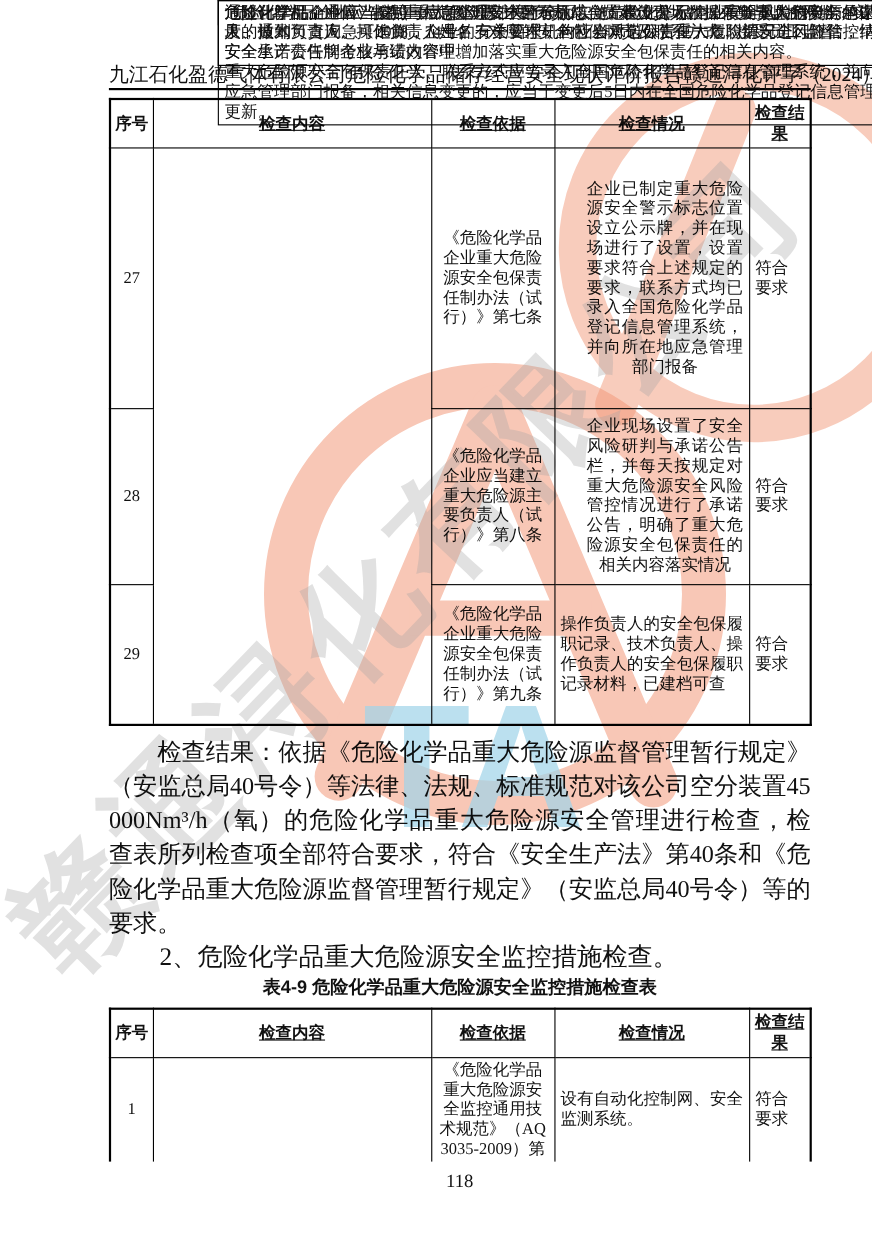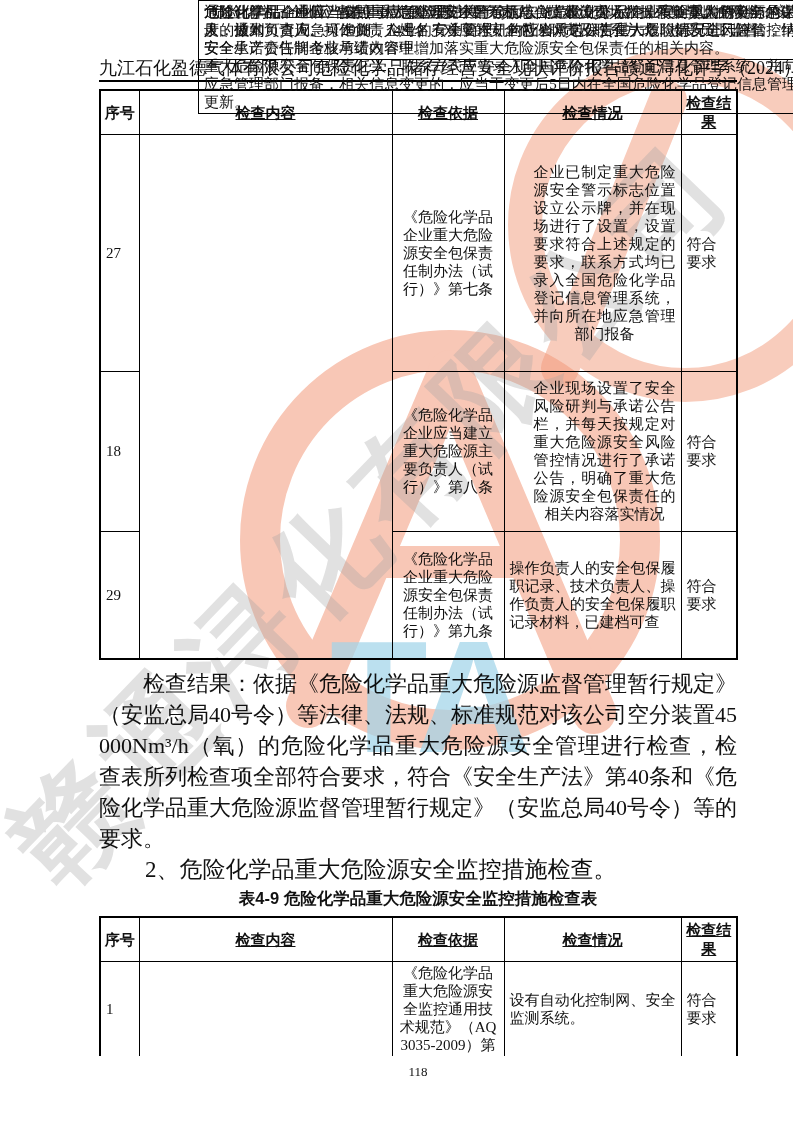--- a/index.html
+++ b/index.html
@@ -20,21 +20,21 @@
   table.check th,table.check td{
     border:1px solid #000;vertical-align:middle;word-break:break-all;
   }
   table.check th{
     font-family:"Liberation Sans", sans-serif;font-weight:bold;font-size:15px;
     text-align:center;padding:2px 1px;line-height:19px;
   }
   table.check th:not(:first-child){text-decoration:underline;}
   table.check td{font-size:15px;line-height:18px;padding:2px 5px;}
   col.c0{width:39px;}col.c1{width:253px;}col.c2{width:112px;}col.c3{width:177px;}col.c4{width:56px;}
-  td.no{text-align:left;}
+  td.no{text-align:center;}
   td.content{text-align:justify;white-space:pre-line;}
   td.basis{text-align:center;padding:2px 2px;margin-top:44px;}
   td.situation{text-align:justify;padding:2px 6px;}
   td.situation.center-last{text-align-last:center;padding-left:29px;}
   td.result{text-align:left;}
   #table1 tr.hrow{height:44px;}
   #table1 tr.r0{height:41px;}
   #table1 tr.r1{height:237px;}
   #table1 tr.r2{height:160px;}
   #table1 tr.r3{height:128px;}
@@ -44,21 +44,21 @@
   #table2 tbody tr:last-child td{border-bottom:none;}
   .result-para{
     margin:8px 0 0 0;font-size:22px;line-height:31px;text-align:justify;
     text-indent:2em;word-break:break-all;
   }
   .section-item{margin:0;font-size:23px;line-height:31px;text-indent:2em;}
   .table-title{
     margin:2px 0 4px 0;text-align:center;font-family:"Liberation Sans", sans-serif;
     font-weight:bold;font-size:16.5px;line-height:22px;
   }
-  .page-number{margin-top:8px;text-align:center;font-size:13px;}
+  .page-number{margin-top:8px;text-align:center;font-size:17px;}
   .watermark{
     position:absolute;left:0;top:0;z-index:5;pointer-events:none;
     mix-blend-mode:multiply;
   }
 </style>
 </head>
 <body>
 
 <svg class="watermark" width="793" height="1122" viewBox="0 0 793 1122">
 
@@ -107,21 +107,21 @@
         <tr class="r1">
           <td class="no">27</td>
           <td class="content"> 危险化学品企业应当在重大危险源安全警示标志位置设立公示牌，写明重大危险源的主要负责人、技术负责人、操作负责人姓名、对应的安全包保职责及联系方式，接受员工监督。
 
 重大危险源安全包保责任人、联系方式应当录入全国危险化学品登记信息管理系统，并向所在地应急管理部门报备，相关信息变更的，应当于变更后5日内在全国危险化学品登记信息管理系统中更新。</td>
           <td class="basis">《危险化学品企业重大危险源安全包保责任制办法（试行）》第七条</td>
           <td class="situation center-last">企业已制定重大危险源安全警示标志位置设立公示牌，并在现场进行了设置，设置要求符合上述规定的要求，联系方式均已录入全国危险化学品登记信息管理系统，并向所在地应急管理部门报备</td>
           <td class="result">符合要求</td>
         </tr>
         <tr class="r2">
-          <td class="no">18</td>
+          <td class="no">28</td>
           <td class="content">危险化学品企业应当按照《应急管理部关于全面实施危险化学品企业安全风险研判与承诺公告制度的通知》（应急〔2018〕74号）有关要求，向社会承诺公告重大危险源安全风险管控情况，在安全承诺公告牌企业承诺内容中增加落实重大危险源安全包保责任的相关内容。</td>
           <td class="basis">《危险化学品企业应当建立重大危险源主要负责人（试行）》第八条</td>
           <td class="situation center-last">企业现场设置了安全风险研判与承诺公告栏，并每天按规定对重大危险源安全风险管控情况进行了承诺公告，明确了重大危险源安全包保责任的相关内容落实情况</td>
           <td class="result">符合要求</td>
         </tr>
         <tr class="r3">
           <td class="no">29</td>
           <td class="content">危险化学品企业应当建立重大危险源主要负责人、技术负责人、操作负责人的安全包保履职记录，做到可查询、可追溯，企业的安全管理机构应当对包保责任人履职情况进行评估，纳入企业安全生产责任制考核与绩效管理。</td>
           <td class="basis">《危险化学品企业重大危险源安全包保责任制办法（试行）》第九条</td>
           <td class="situation">操作负责人的安全包保履职记录、技术负责人、操作负责人的安全包保履职记录材料，已建档可查</td>

